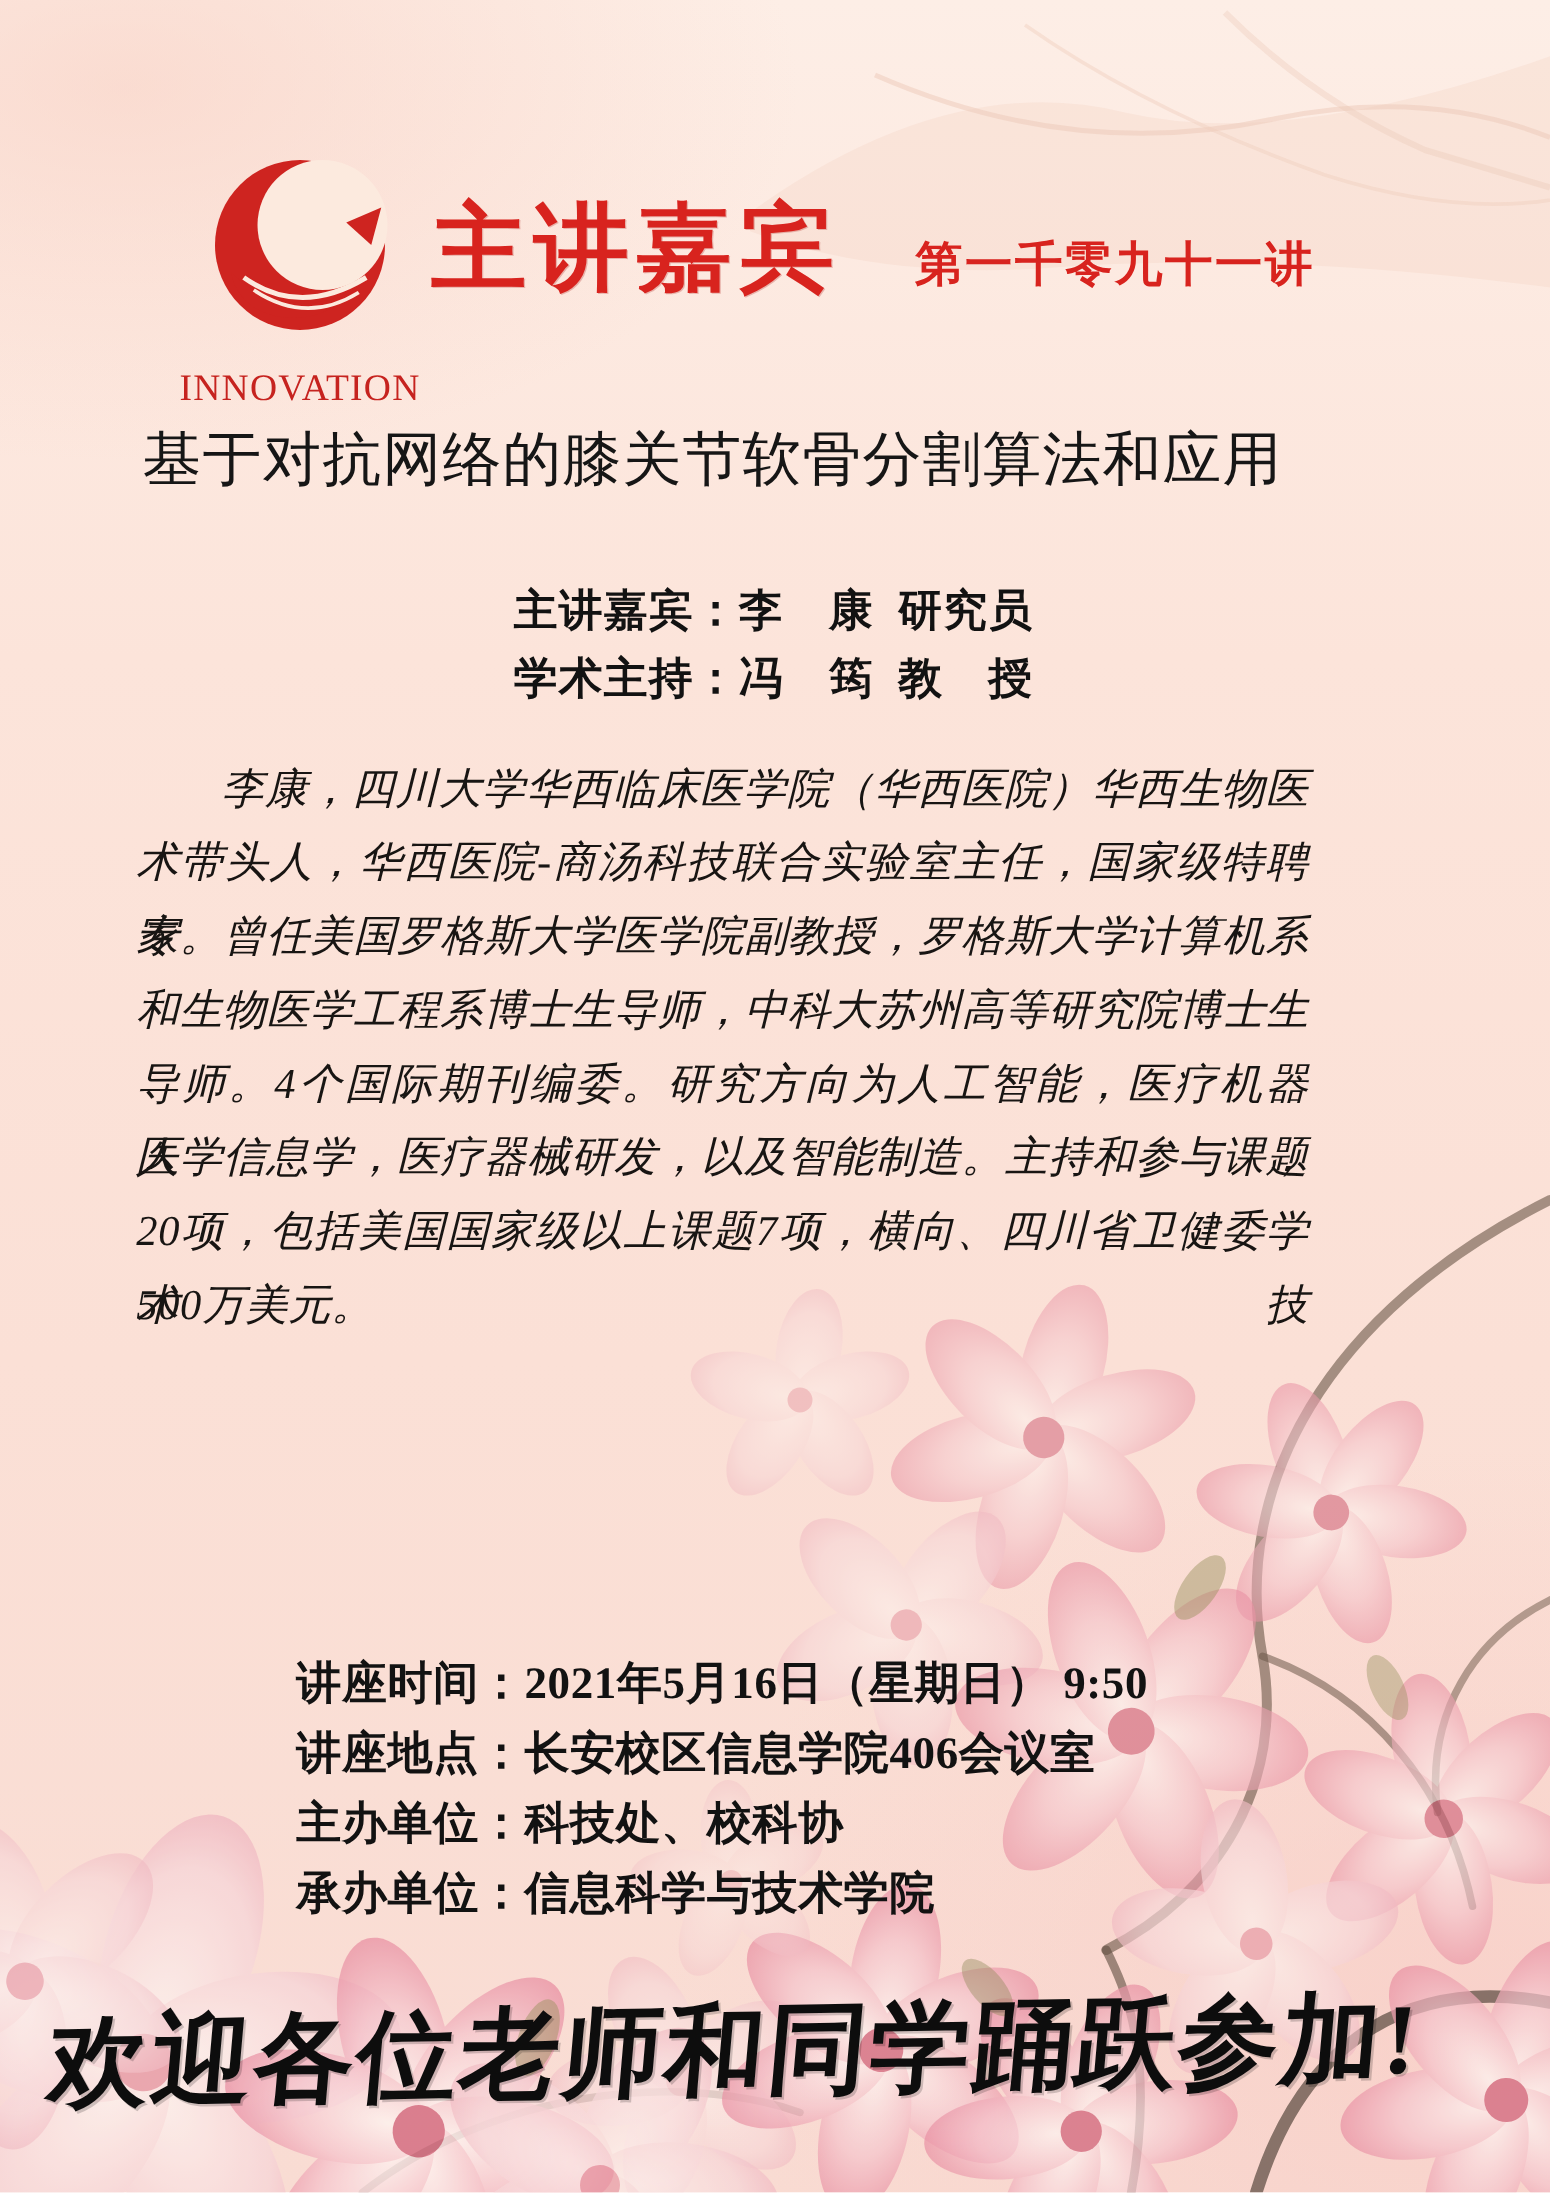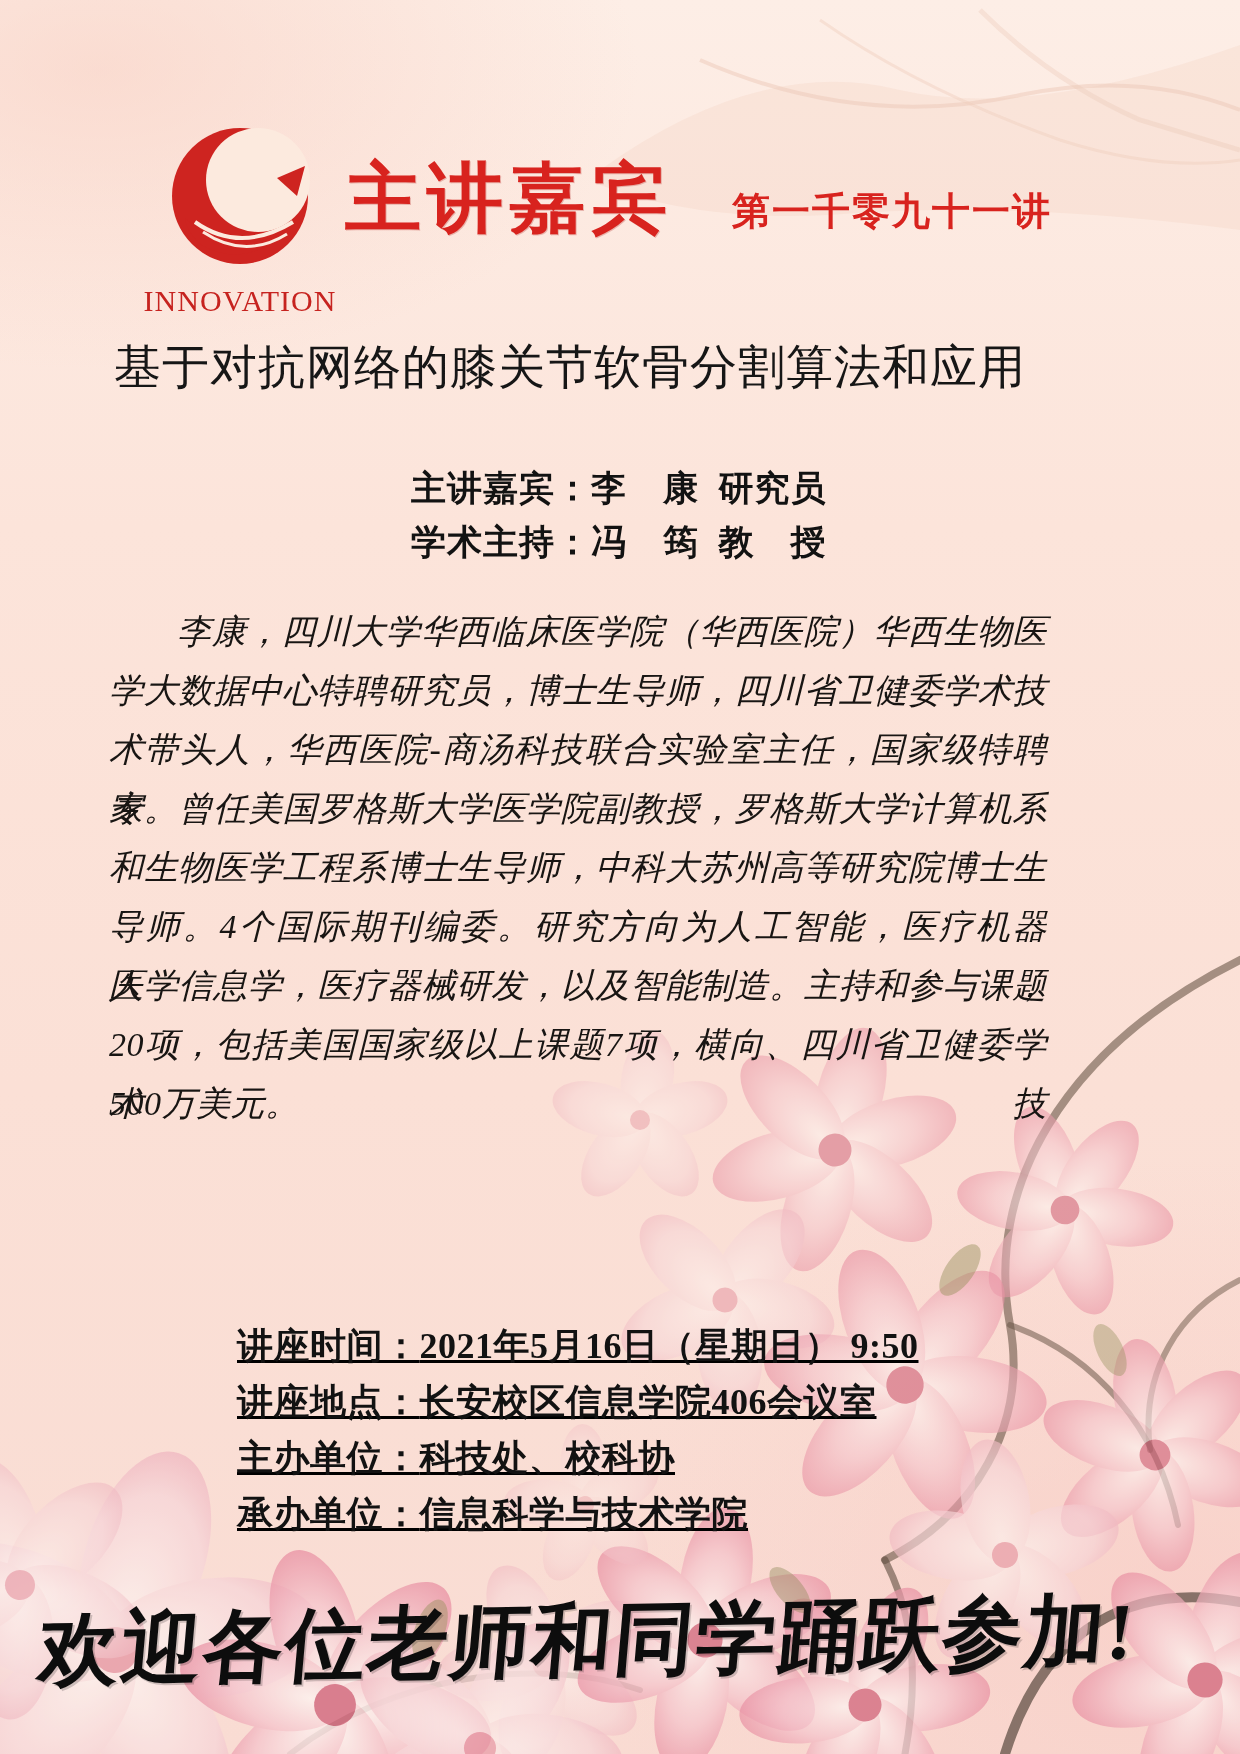--- a/index.html
+++ b/index.html
@@ -14,21 +14,21 @@
       linear-gradient(180deg,#fdeee6 0%, #fce4da 30%, #fbe0d6 62%, #f9dcd3 100%);
   }
 
   .deco{ position:absolute; inset:0; width:1240px; height:1754px; pointer-events:none; }
 
   
   .header{ position:absolute; left:140px; top:118px; width:1000px; }
   .logo-wrap{ position:absolute; left:0; top:0; width:200px; text-align:center; }
   .logo-icon svg{ display:block; margin:0 auto; }
   .logo-text{
-    margin-top:6px; color:#c6231f; font-size:30px; letter-spacing:1px;
+    margin-top:16px; color:#c6231f; font-size:30px; letter-spacing:1px;
     font-family:"Liberation Serif",serif;
   }
   .title-row{ position:absolute; left:205px; top:30px; white-space:nowrap; }
   .forum-title{
     display:inline-block; color:#d8231e; font-size:76px; font-weight:bold;
     letter-spacing:6px; font-family:"Liberation Sans","DejaVu Sans",sans-serif;
     text-shadow:1px 1px 0 rgba(170,20,16,.25);
   }
   .lecture-number{
     display:inline-block; color:#d8231e; font-size:38px; font-weight:bold;
@@ -54,21 +54,21 @@
   .bio{ position:absolute; left:109px; top:602px; width:938px;font-style:italic; }
   .bio-line{
     color:#181513; font-size:34px; line-height:59px; height:59px;
     text-align:justify; text-align-last:justify; letter-spacing:.5px;
     font-weight:500;
   }
   .bio-line.first{ text-indent:68px; }
   .bio-line.last{ text-align-last:left; }
 
   
-  .details{ position:absolute; left:237px; top:1318px;text-decoration:underline; }
+  .details{ position:absolute; left:237px; top:1318px; }
   .detail-row{
     color:#121212; font-size:36px; font-weight:bold; line-height:56px;
     white-space:nowrap; letter-spacing:.5px;
   }
   .detail-label{ font-weight:bold; }
   .detail-value{ font-weight:bold; }
 
   
   .welcome{
     position:absolute; left:40px; top:1588px; width:1060px; text-align:center;
@@ -179,21 +179,20 @@
 
   <div class="main-title">基于对抗网络的膝关节软骨分割算法和应用</div>
 
   <div class="speakers">
     <div class="speaker-line">主讲嘉宾：李　康  研究员</div>
     <div class="speaker-line">学术主持：冯　筠  教　授</div>
   </div>
 
   <div class="bio">
     <div class="bio-line first">李康，四川大学华西临床医学院（华西医院）华西生物医</div>
-    <div class="bio-line">学大数据中心特聘研究员，博士生导师，四川省卫健委学术技</div>
     <div class="bio-line">术带头人，华西医院-商汤科技联合实验室主任，国家级特聘专</div>
     <div class="bio-line">家。曾任美国罗格斯大学医学院副教授，罗格斯大学计算机系</div>
     <div class="bio-line">和生物医学工程系博士生导师，中科大苏州高等研究院博士生</div>
     <div class="bio-line">导师。4个国际期刊编委。研究方向为人工智能，医疗机器人，</div>
     <div class="bio-line">医学信息学，医疗器械研发，以及智能制造。主持和参与课题</div>
     <div class="bio-line">20项，包括美国国家级以上课题7项，横向、四川省卫健委学术技</div>
     <div class="bio-line last">500万美元。</div>
   </div>
 
   <div class="details">

